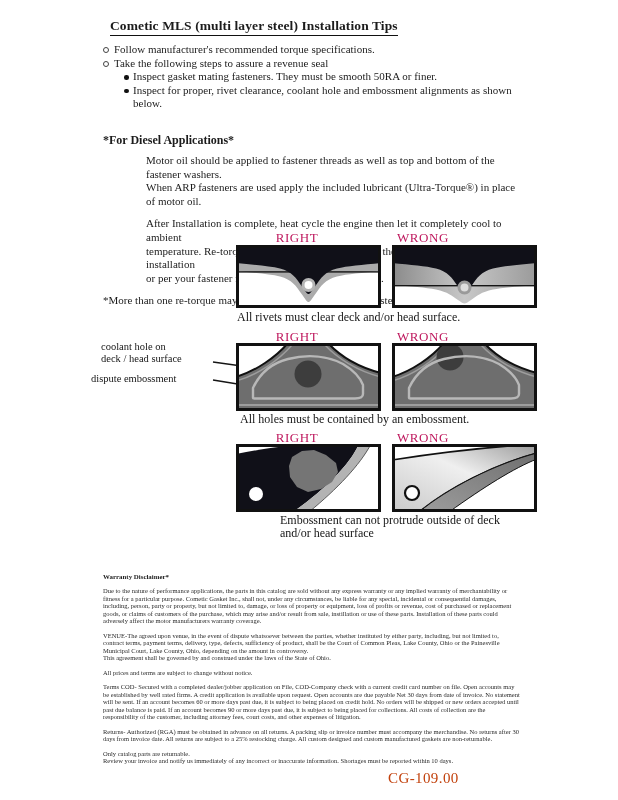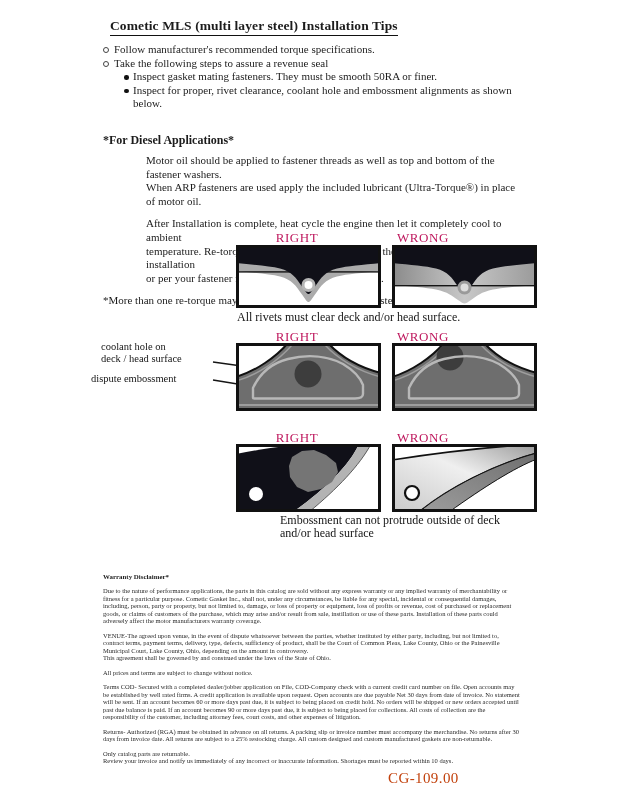--- a/index.html
+++ b/index.html
@@ -113,20 +113,21 @@
       <path d="M0,34 C20,28 40,14 52,0 L0,0 Z" fill="#ffffff" stroke="#111111" stroke-width="2"></path>
       <path d="M145,30 C122,24 104,13 92,0 L145,0 Z" fill="#ffffff" stroke="#111111" stroke-width="2"></path>
       <path d="M0,38 C22,32 43,17 56,2" stroke="#9d9d9d" stroke-width="1.4" fill="none"></path>
       <path d="M145,34 C121,28 101,15 89,2" stroke="#9d9d9d" stroke-width="1.4" fill="none"></path>
       <circle cx="58" cy="14" r="13.5" fill="#3d3d3d"></circle>
       <path d="M17,55 L17,45 C24,30 36,20 52,16 C72,11 92,13 107,21 C117,27 124,34 127,42 L127,51 C127,54 124,55.5 119,55.5 L22,55.5 C19,55.5 17,55.5 17,55 Z" fill="none" stroke="#b8b8b8" stroke-width="2.4"></path>
       <line x1="0" y1="62" x2="145" y2="62" stroke="#9d9d9d" stroke-width="1.8"></line>
       <rect x="1.5" y="1.5" width="142" height="65" fill="none" stroke="#111111" stroke-width="3"></rect>
     </svg>
   </div>
+  <div class="caption" style="left:240px;top:413px;">All holes must be contained by an embossment.</div>
 
   <div class="rw-label" style="left:236px;top:430px;width:122px;">RIGHT</div>
   <div class="rw-label" style="left:367px;top:430px;width:112px;">WRONG</div>
 
   <div class="panel" style="left:236px;top:444px;">
     <svg width="145" height="68" viewBox="0 0 145 68">
       <rect width="145" height="68" fill="#ffffff"></rect>
       <path d="M0,10 C30,4 55,1 80,0 L123,0 C113,22 88,46 57,68 L0,68 Z" fill="#101018"></path>
       <path d="M123,0 C113,22 88,46 57,68 L73,68 C101,45 124,21 135,0 Z" fill="#b3b3b3"></path>
       <path d="M135,0 C124,21 101,45 73,68" stroke="#5a5a5a" stroke-width="1" fill="none"></path>

